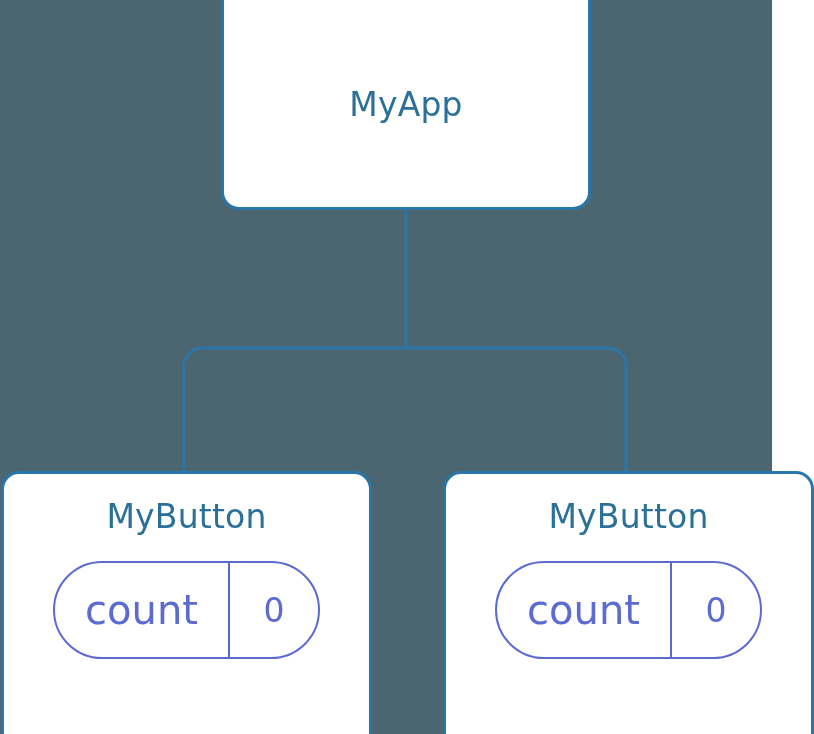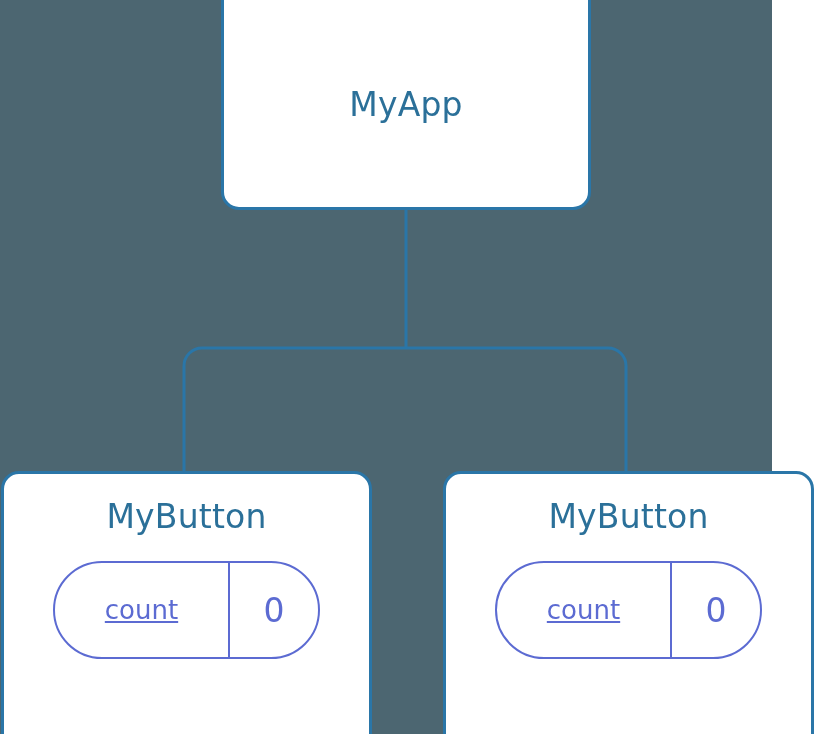--- a/index.html
+++ b/index.html
@@ -94,24 +94,23 @@
     align-items: stretch;
     color: #5c6bd2;
   }
   .capsule-key {
     flex: 0 0 175px;
     display: flex;
     align-items: center;
     justify-content: center;
     box-sizing: border-box;
     border-right: 2.5px solid #5c6bd2;
-    font-size: 26px;
+    font-size: 40px;
     line-height: 1;
     white-space: nowrap;
-    text-decoration: underline;
   }
   .capsule-value {
     flex: 1 1 auto;
     display: flex;
     align-items: center;
     justify-content: center;
     font-size: 33px;
     line-height: 1;
     white-space: nowrap;
   }

